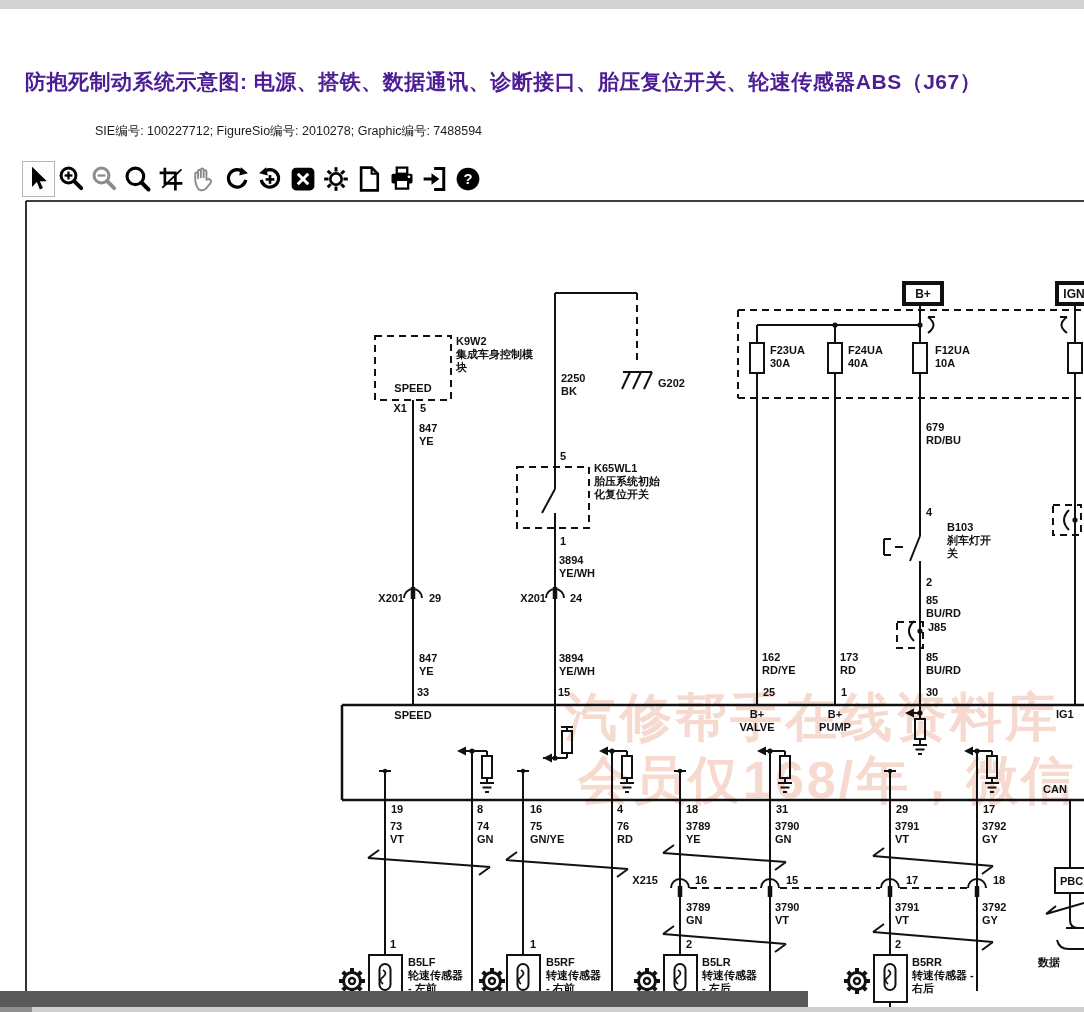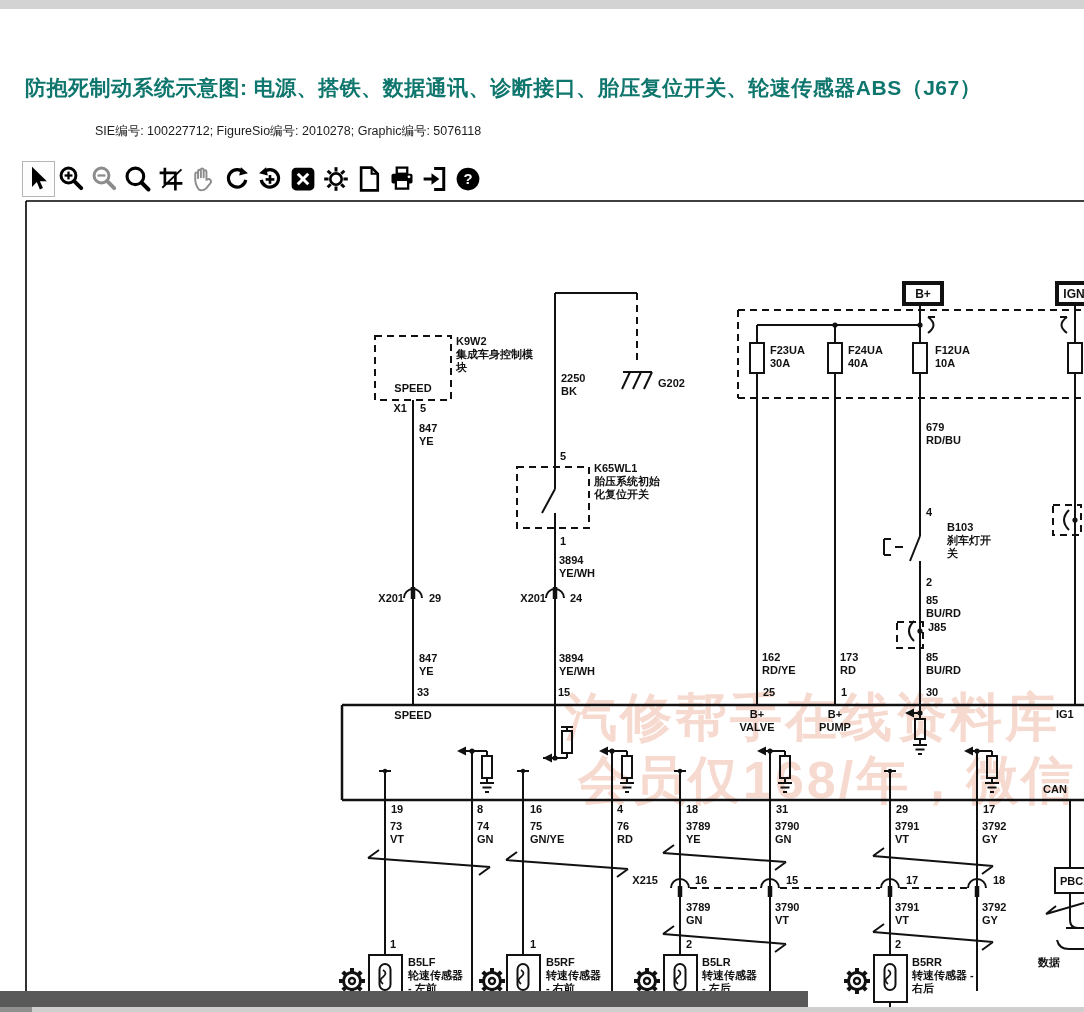--- a/index.html
+++ b/index.html
@@ -1,19 +1,19 @@
 <!DOCTYPE html>
 <html><head>
 <meta charset="utf-8">
 <style>
   html,body{margin:0;padding:0;width:1084px;height:1012px;background:#fff;overflow:hidden;
     font-family:"Liberation Sans",sans-serif;}
   .topbar{position:absolute;left:0;top:0;width:1084px;height:9px;background:#d3d3d3;}
-  .title{position:absolute;left:25px;top:74px;width:1020px;font-size:21px;font-weight:bold;
-    color:#0f766e;letter-spacing:.5px;white-space:nowrap;}
+  .title{position:absolute;left:25px;top:68px;width:1020px;font-size:21px;font-weight:bold;
+    color:#4c1d95;letter-spacing:.5px;white-space:nowrap;}
   .meta{position:absolute;left:95px;top:123px;font-size:12.5px;color:#1c1c1c;}
   .toolbar{position:absolute;left:22px;top:160px;height:38px;display:flex;align-items:center;}
   .tbtn{width:33px;height:36px;display:flex;align-items:center;justify-content:center;
     background:#fff;border:1px solid transparent;padding:0;cursor:pointer;}
   .tbtn.active{border:1px solid #b5b5b5;background:#fdfdfd;}
   .viewer{position:absolute;left:0;top:200px;width:1084px;height:812px;}
   .viewer svg{position:absolute;left:0;top:0;}
   .bar-dark{position:absolute;left:0;top:991px;width:808px;height:16px;background:#595959;z-index:6;}
   .bar-light{position:absolute;left:0;top:1007px;width:1084px;height:5px;background:#cfcfcf;z-index:6;}
   .bar-corner{position:absolute;left:0;top:1007px;width:32px;height:5px;background:#8f8f8f;z-index:7;}
@@ -21,21 +21,21 @@
   svg text{font-family:"Liberation Sans",sans-serif;font-weight:bold;font-size:11px;fill:#111;}
   svg text.bx{font-size:12px;}
   svg text.wm{font-size:52px;letter-spacing:3px;fill:#eba78f;opacity:.42;font-weight:bold;}
 </style>
 </head>
 <body>
 
 <div class="topbar"></div>
 
 <div class="title">防抱死制动系统示意图: 电源、搭铁、数据通讯、诊断接口、胎压复位开关、轮速传感器ABS（J67）</div>
-<div class="meta">SIE编号: 100227712;  FigureSio编号: 2010278;  Graphic编号: 5076118</div>
+<div class="meta">SIE编号: 100227712;  FigureSio编号: 2010278;  Graphic编号: 7488594</div>
 
 <div class="toolbar">
   <button class="tbtn active">
       <svg width="28" height="28" viewBox="0 0 32 32">
         <polygon points="8,2 8,25 13.5,19.5 17,28 20.5,26.3 17,18.5 25,18.5" fill="#000"></polygon>
       </svg>
     </button>
   <button class="tbtn">
       <svg width="28" height="28" viewBox="0 0 32 32">
         <g stroke="#000" fill="none">

